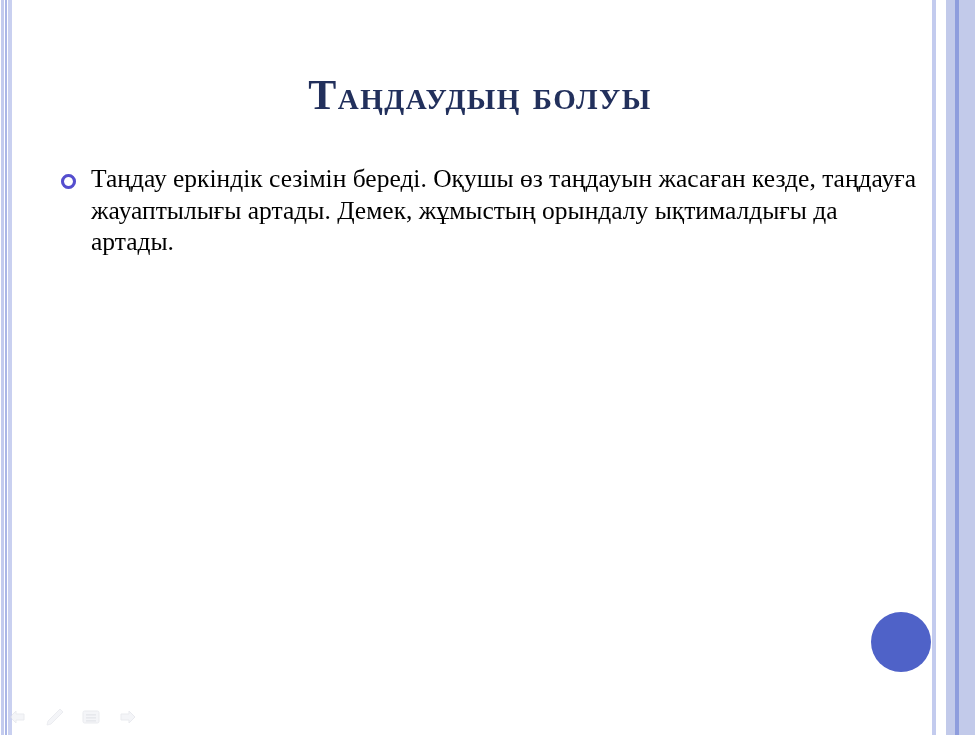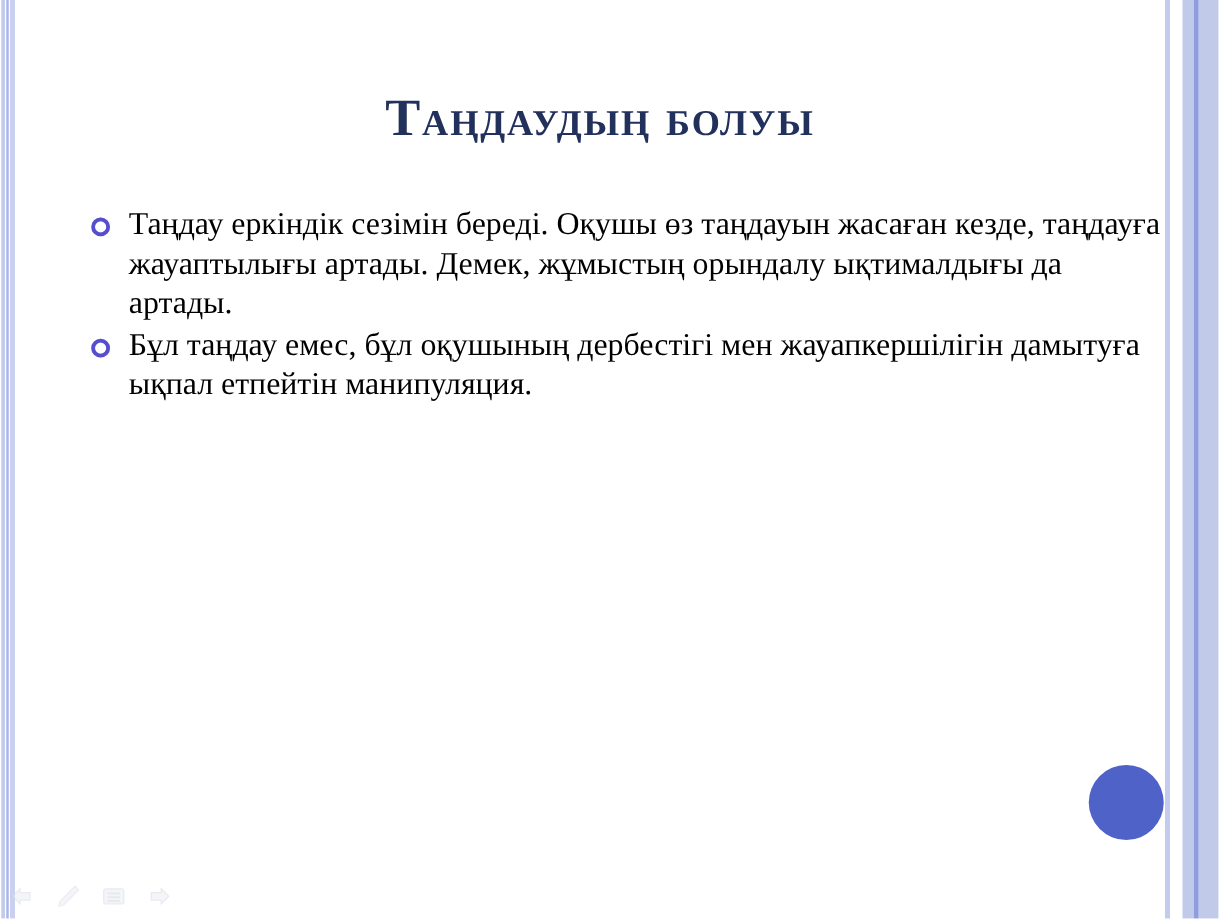--- a/index.html
+++ b/index.html
@@ -48,21 +48,21 @@
     font-weight: bold;
     font-variant: small-caps;
     letter-spacing: 1.5px;
     line-height: 1.1;
     white-space: nowrap;
   }
 
   
   #body-list {
     position: absolute;
-    left: 70px;
+    left: 58px;
     top: 163px;
     width: 862px;
     margin: 0;
     padding: 0;
     list-style: none;
   }
   .bullet-item {
     position: relative;
     padding-left: 33px;
     margin: 0 0 2px 0;
@@ -140,24 +140,20 @@
   <div class="stripe stripe-right-c"></div>
   <div class="stripe stripe-right-d"></div>
 
   <h1 id="title">Таңдаудың болуы</h1>
 
   <ul id="body-list">
     <li class="bullet-item">
       <span class="bullet-marker"></span>
       <span>Таңдау еркіндік сезімін береді. Оқушы өз таңдауын жасаған кезде, таңдауға жауаптылығы артады. Демек, жұмыстың орындалу ықтималдығы да артады.</span>
     </li>
-    <li class="bullet-item">
-      <span class="bullet-marker"></span>
-      <span>Бұл таңдау емес, бұл оқушының дербестігі мен жауапкершілігін дамытуға ықпал етпейтін манипуляция.</span>
-    </li>
   </ul>
 
   <div id="accent-circle"></div>
 
   <div id="toolbar">
 
     <div class="tool-btn">
       <svg width="20" height="16" viewBox="0 0 20 16" aria-hidden="true">
         <path d="M9 2 L3 8 L9 14 L9 11 L17 11 L17 5 L9 5 Z" fill="#eceef3" stroke="#d8dae2" stroke-width="1"></path>
       </svg>

